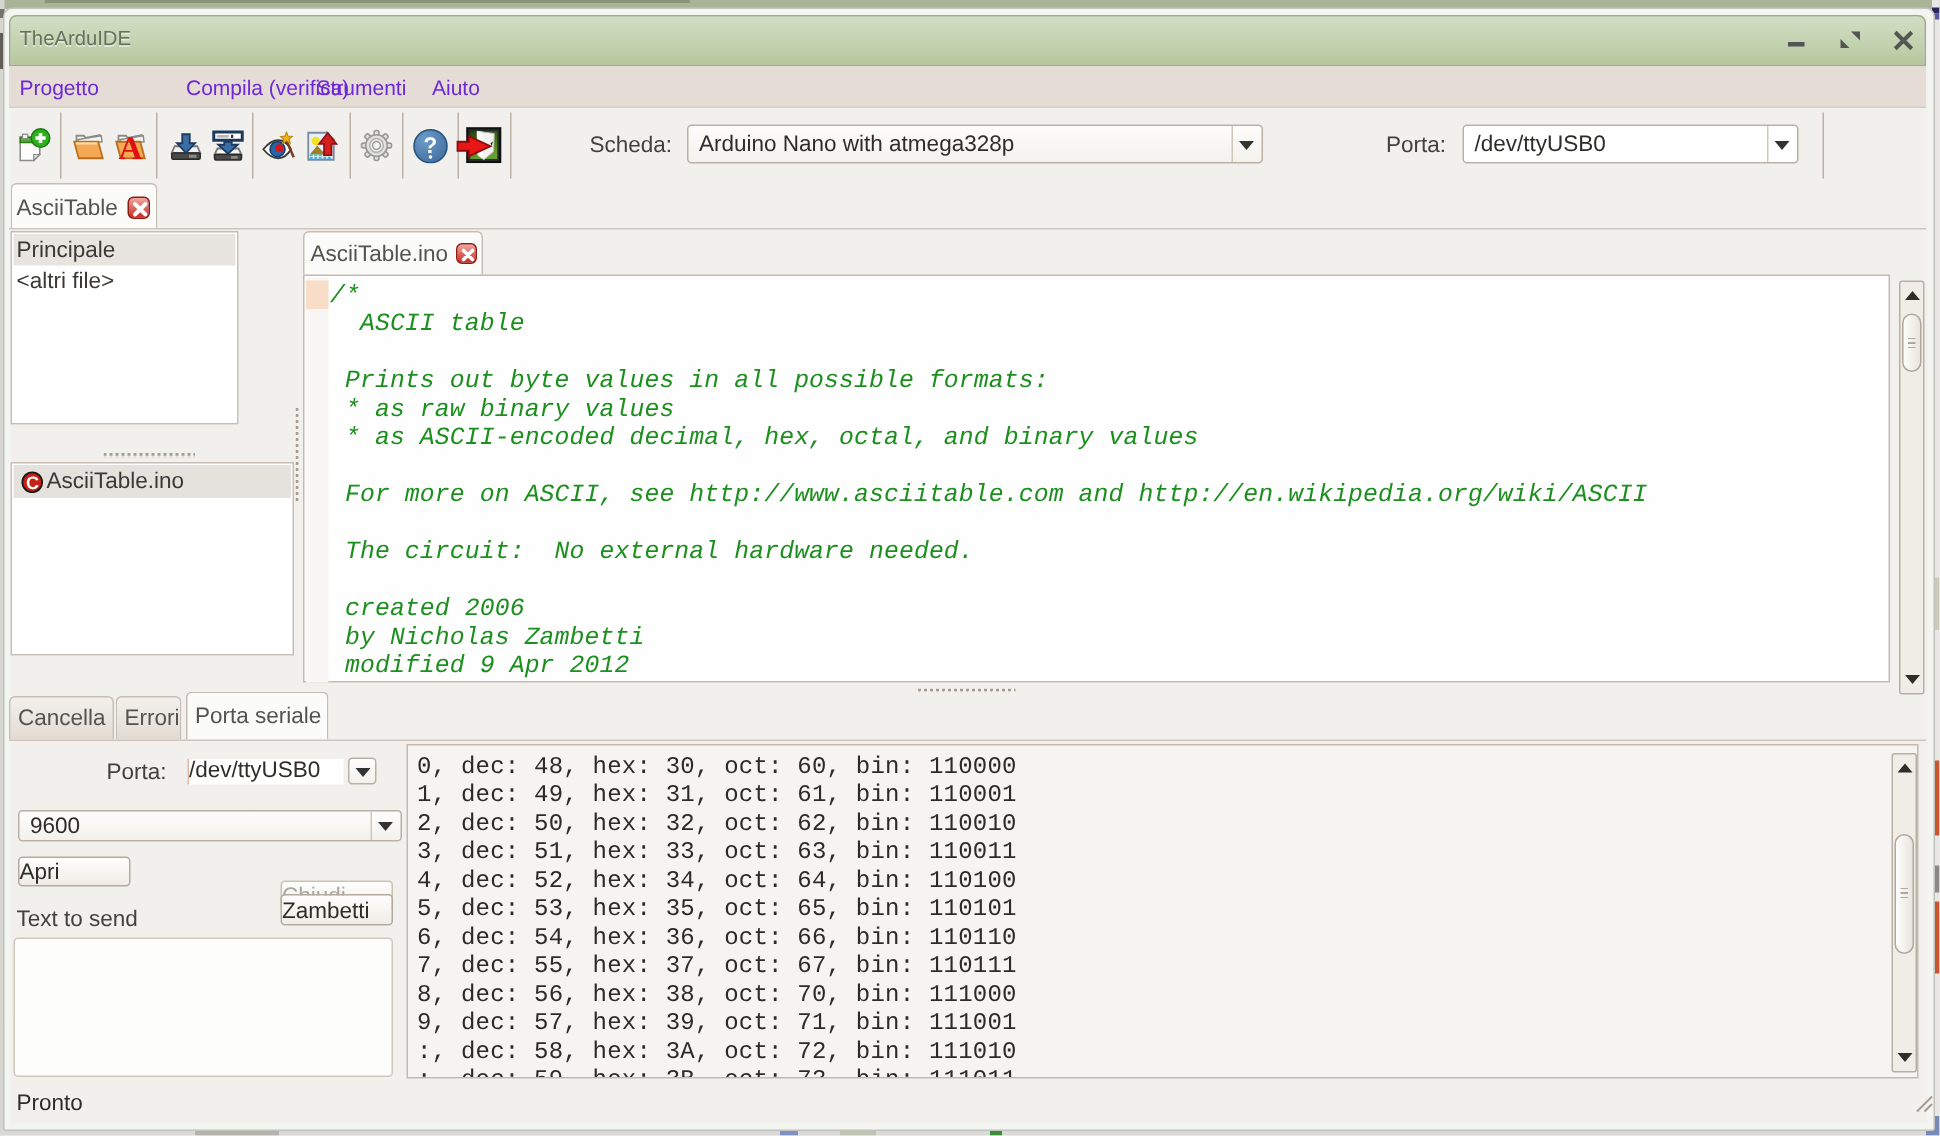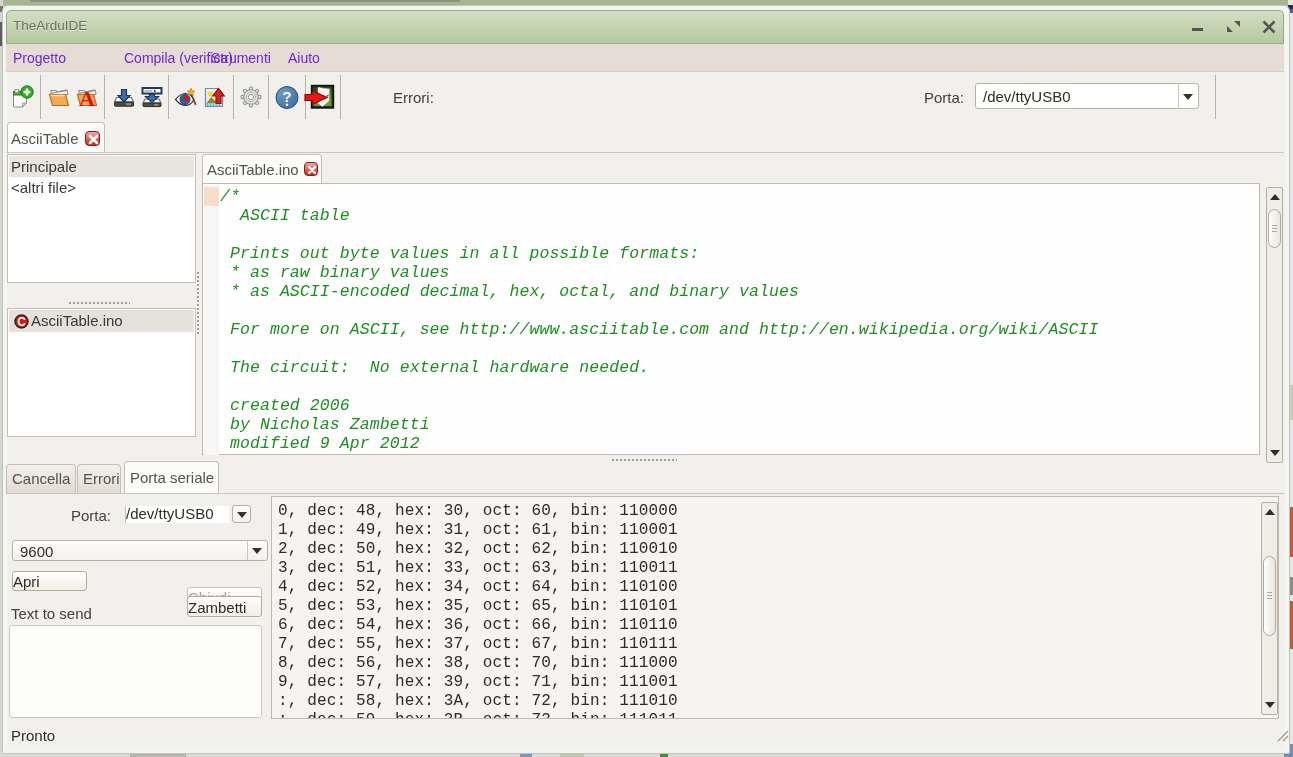--- a/index.html
+++ b/index.html
@@ -206,40 +206,46 @@
       <stop offset="0" stop-color="#24400c"></stop>
             <stop offset="1" stop-color="#68a030"></stop>
     </linearGradient>
         </defs>
     <path d="M2.5 2.5 H20.5 V21 H2.5 Z" fill="url(#exg)"></path>
     <path d="M7 2.5 L18.5 4 L18 16 L11.5 21.5 L7.5 18.5 Z" fill="#f2f2f0" stroke="#c0c0be" stroke-width="0.6"></path>
     <path d="M7 2.5 L10.5 2.9 L11 20.5 L7.5 18.5 Z" fill="#fbfbfa"></path>
     <path d="M16 10.5 L17.6 9.3 L16.8 12.4 Z" fill="#1a1a18"></path>
     <path d="M-6 9.5 H1.5 V5.8 L16 12.5 L1.5 19.2 V15.5 H-6 Z" fill="#e81616" stroke="#8c0c0c" stroke-width="1.2"></path>
   </svg></div>
-  <div class="tlabel" style="left:387px;">Errori:</div>
+  <div class="tlabel" style="left:387px;">Scheda:</div>
+  <div class="combo" style="left:452px;top:11px;width:384px;height:26px;">
+    <span class="val">Arduino Nano with atmega328p</span>
+    <span class="arr">
+        <span class="tri-d" style="left:4px;top:10px;"></span>
+      </span>
+  </div>
   <div class="tlabel" style="left:918px;">Porta:</div>
   <div class="combo" style="left:969px;top:11px;width:224px;height:26px;background:#fff;">
     <span class="val">/dev/ttyUSB0</span>
     <span class="arr">
         <span class="tri-d" style="left:4px;top:10px;"></span>
       </span>
   </div>
 </div>
 
 <div class="tab active abs" style="left:7px;top:122px;width:98px;height:31px;"></div>
 <div class="tabtext abs" style="left:11px;top:130px;">AsciiTable</div>
 <div class="closebtn abs" style="left:85px;top:131px;width:15px;height:15px;">
  <svg width="15" height="15">
       <path d="M4 4 L11 11 M11 4 L4 11" stroke="#fff" stroke-width="2.6" stroke-linecap="round"></path>
     </svg>
 </div>
 <div id="tabline" class="abs"></div>
 
-<div class="listbox abs" style="left:7px;top:154px;width:189px;height:129px;">
+<div class="listbox abs" style="left:7px;top:154px;width:152px;height:129px;">
   <div class="listrow hdr" style="top:1px;"><span style="margin-left:2px;">Principale</span></div>
   <div class="listrow" style="top:22px;"><span style="margin-left:2px;">&lt;altri file&gt;</span></div>
 </div>
 <div class="dotsh abs" style="left:69px;top:302px;width:61px;"></div>
 <div class="listbox abs" style="left:7px;top:308px;width:189px;height:129px;">
   <div class="listrow sel" style="top:1px;height:22px;line-height:22px;">
     <svg style="position:absolute;left:5px;top:4px;" width="15" height="15">
         <circle cx="7.5" cy="7.5" r="6.6" fill="#c82014" stroke="#1a1a18" stroke-width="1.2"></circle>
         <text x="7.7" y="12" font-size="12" font-weight="bold" font-family="Liberation Sans,sans-serif" fill="#fff" text-anchor="middle">C</text>
       </svg>

